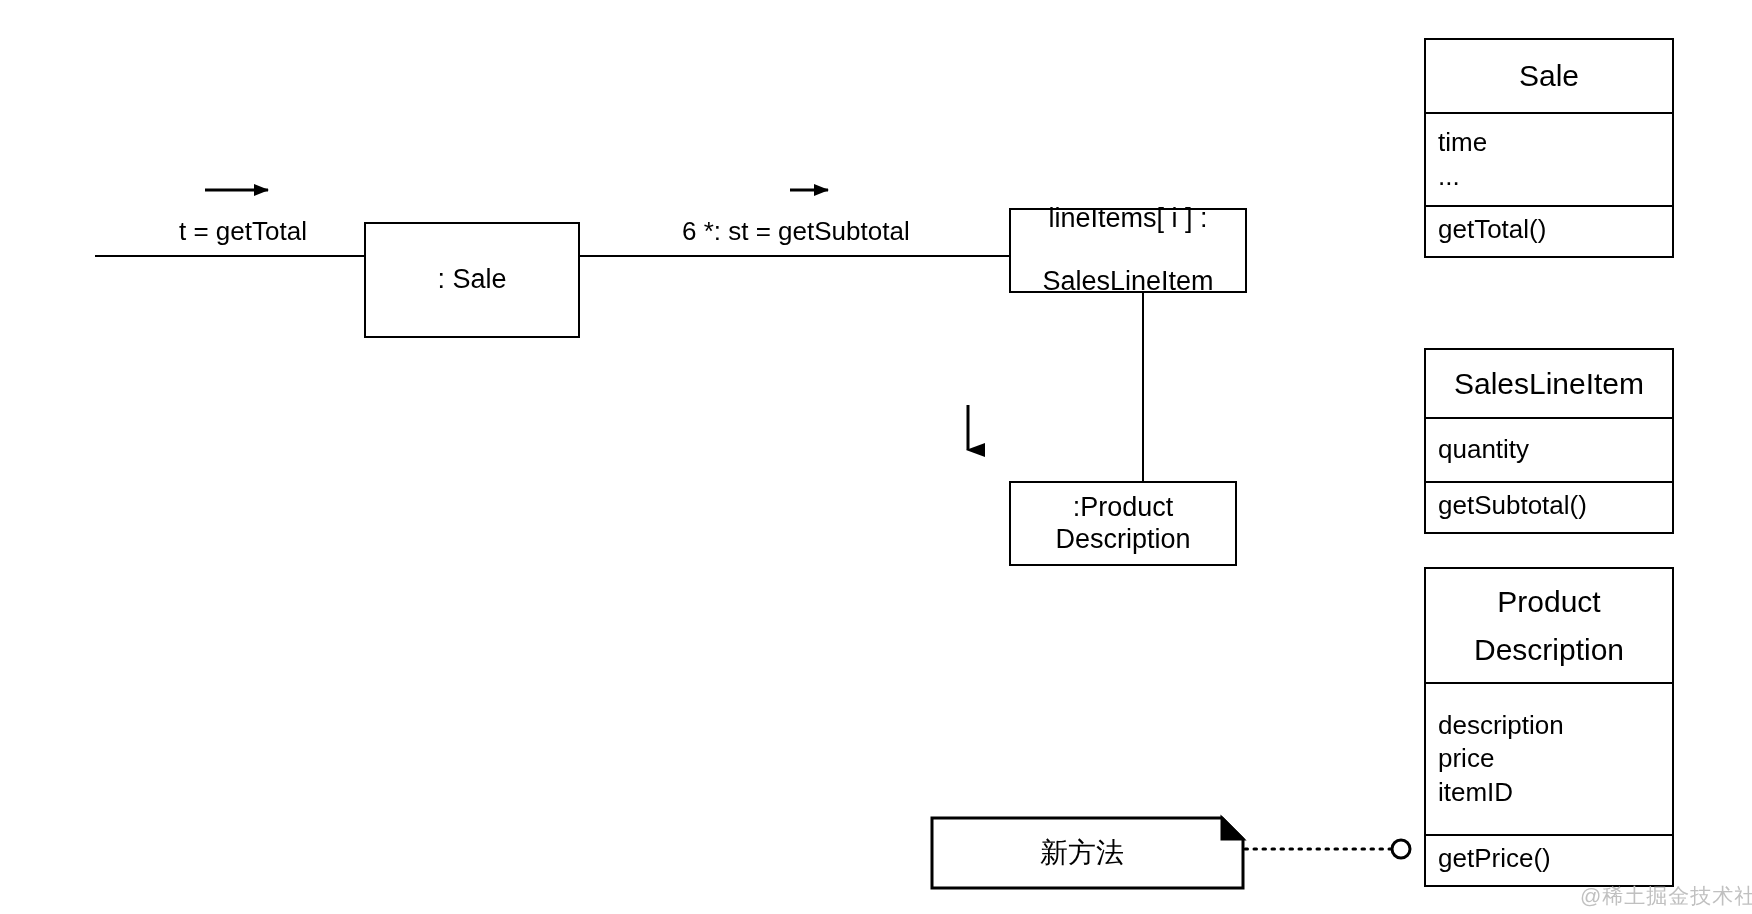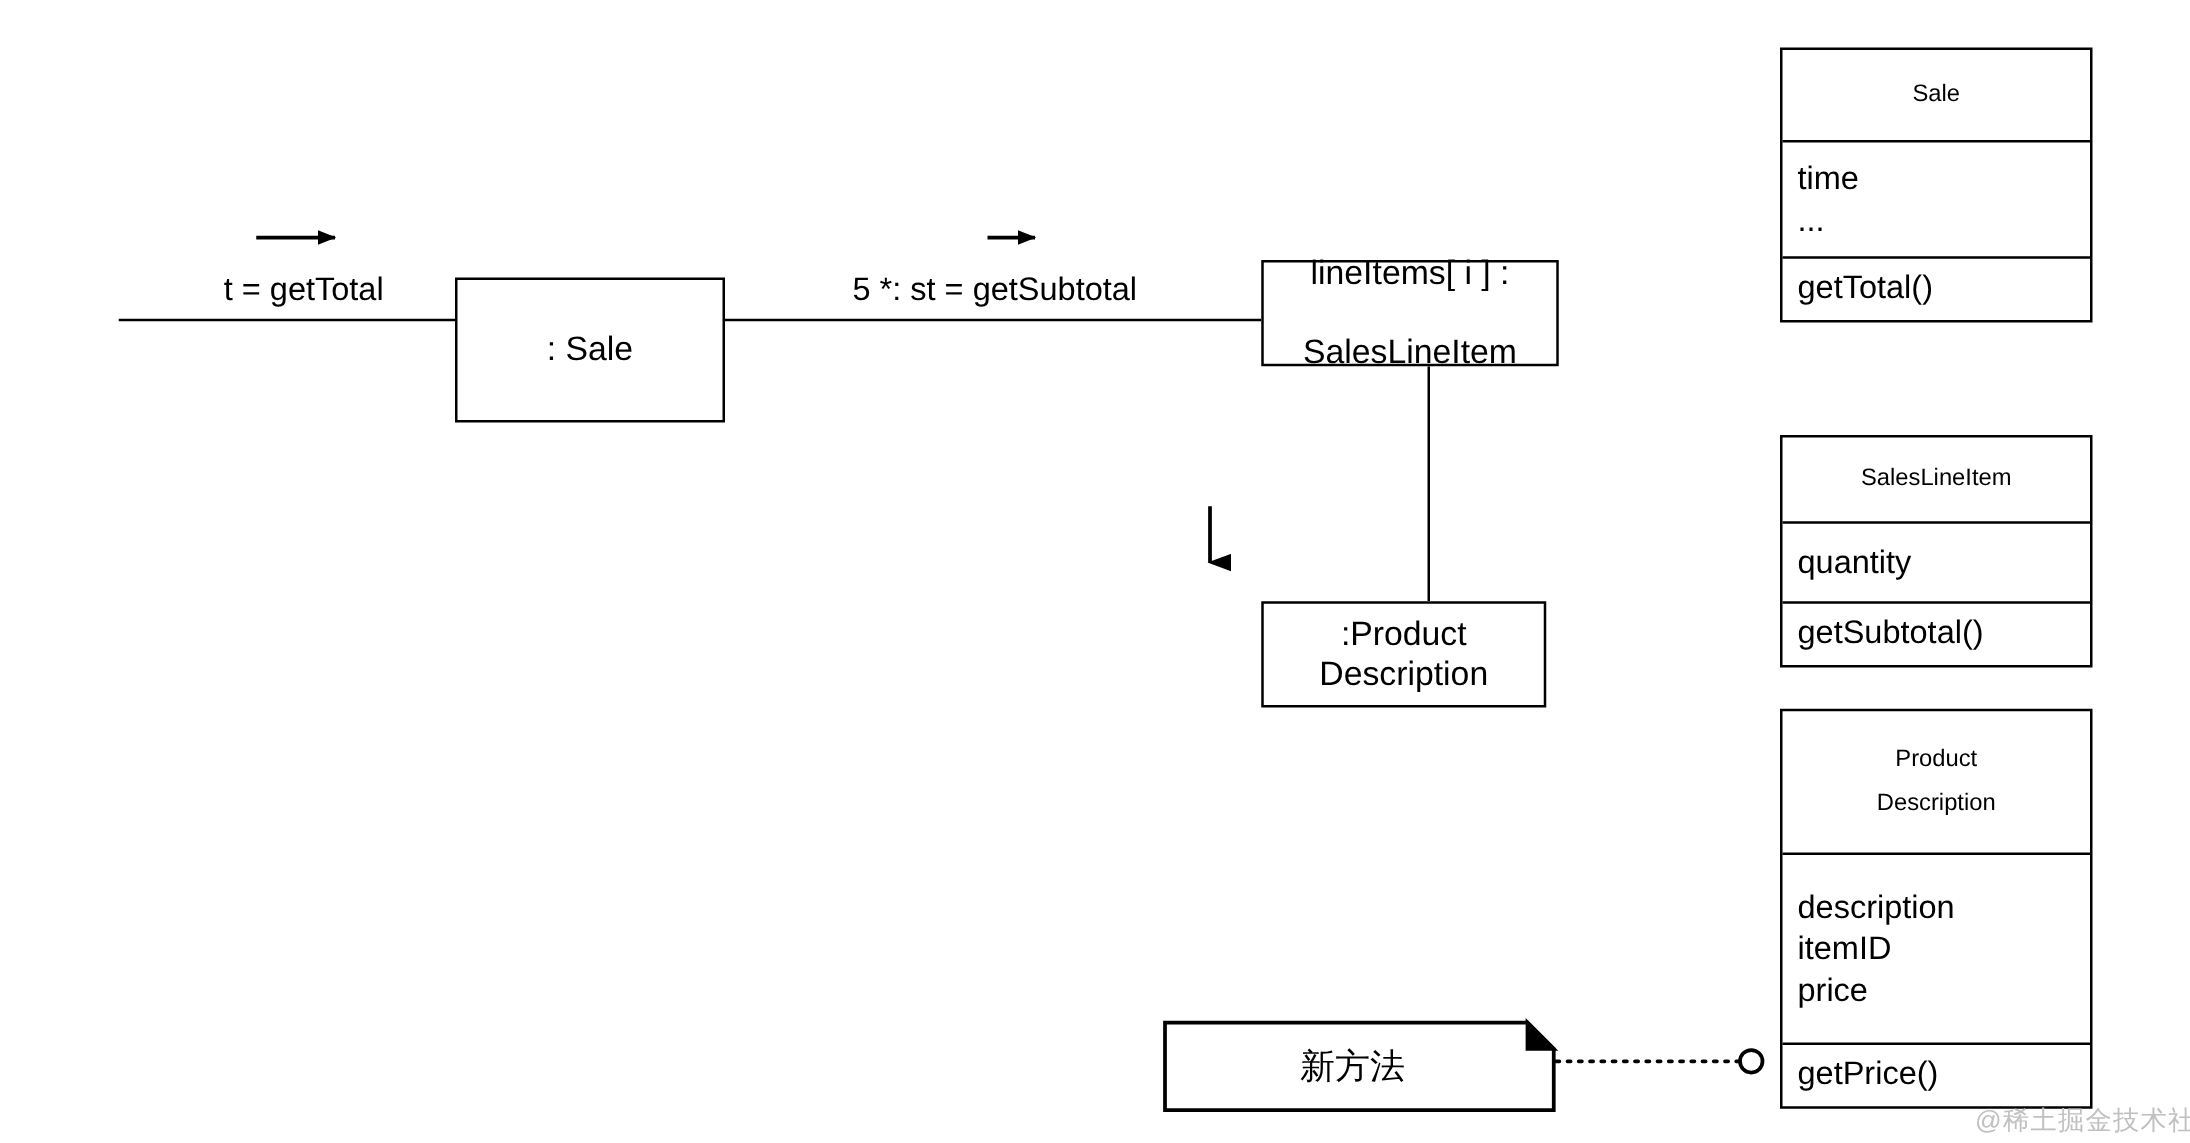--- a/index.html
+++ b/index.html
@@ -36,21 +36,21 @@
   .class-box {
     position: absolute;
     box-sizing: border-box;
     border: 2px solid #000000;
     background: #ffffff;
     display: flex;
     flex-direction: column;
   }
   .cls-name {
     text-align: center;
-    font-size: 19px;
+    font-size: 30px;
     line-height: 1.2;
     padding: 10px 6px 10px 6px;
     border-bottom: 2px solid #000000;
     display: flex;
     flex-direction: column;
     align-items: center;
     justify-content: center;
   }
   .cls-attrs {
     text-align: left;
@@ -131,21 +131,21 @@
 
     <path d="M932,818 L1222,818 L1243,839 L1243,888 L932,888 Z" fill="#ffffff" stroke="#000000" stroke-width="3"></path>
     <path d="M1222,818 L1243,839 L1222,839 Z" fill="#000000" stroke="#000000" stroke-width="3" stroke-linejoin="miter"></path>
 
     <line x1="1245" y1="849" x2="1392" y2="849" stroke="#000000" stroke-width="3" stroke-dasharray="2.5,6.5" stroke-linecap="round"></line>
     <circle cx="1401" cy="849" r="9" fill="#ffffff" stroke="#000000" stroke-width="3"></circle>
   </svg>
 
   <div class="edge-label" style="left:152px; top:216px;">t = getTotal</div>
 
-  <div class="edge-label" style="left:655px; top:216px;">5 *: st = getSubtotal</div>
+  <div class="edge-label" style="left:655px; top:216px;">6 *: st = getSubtotal</div>
 
 
   <div class="box obj-box" style="left:364px; top:222px; width:216px; height:116px;">
     <div>: Sale</div>
   </div>
 
   <div class="box obj-box" style="left:1009px; top:208px; width:238px; height:85px;gap:31px;">
     <div>lineItems[ i ] :</div>
     <div>SalesLineItem</div>
   </div>
@@ -180,22 +180,22 @@
     </div>
   </div>
 
   <div class="class-box" style="left:1424px; top:567px; width:250px; height:320px;">
     <div class="cls-name" style="height:98px;gap:12px;">
       <span>Product</span>
       <span>Description</span>
     </div>
     <div class="cls-attrs" style="height:140px;">
       <span>description</span>
+      <span>price</span>
       <span>itemID</span>
-      <span>price</span>
     </div>
     <div class="cls-ops" style="flex:1;">
       <span>getPrice()</span>
     </div>
   </div>
 
   <div class="note" style="left:932px; top:818px; width:300px; height:70px;">
     <span>新方法</span>
   </div>
 

